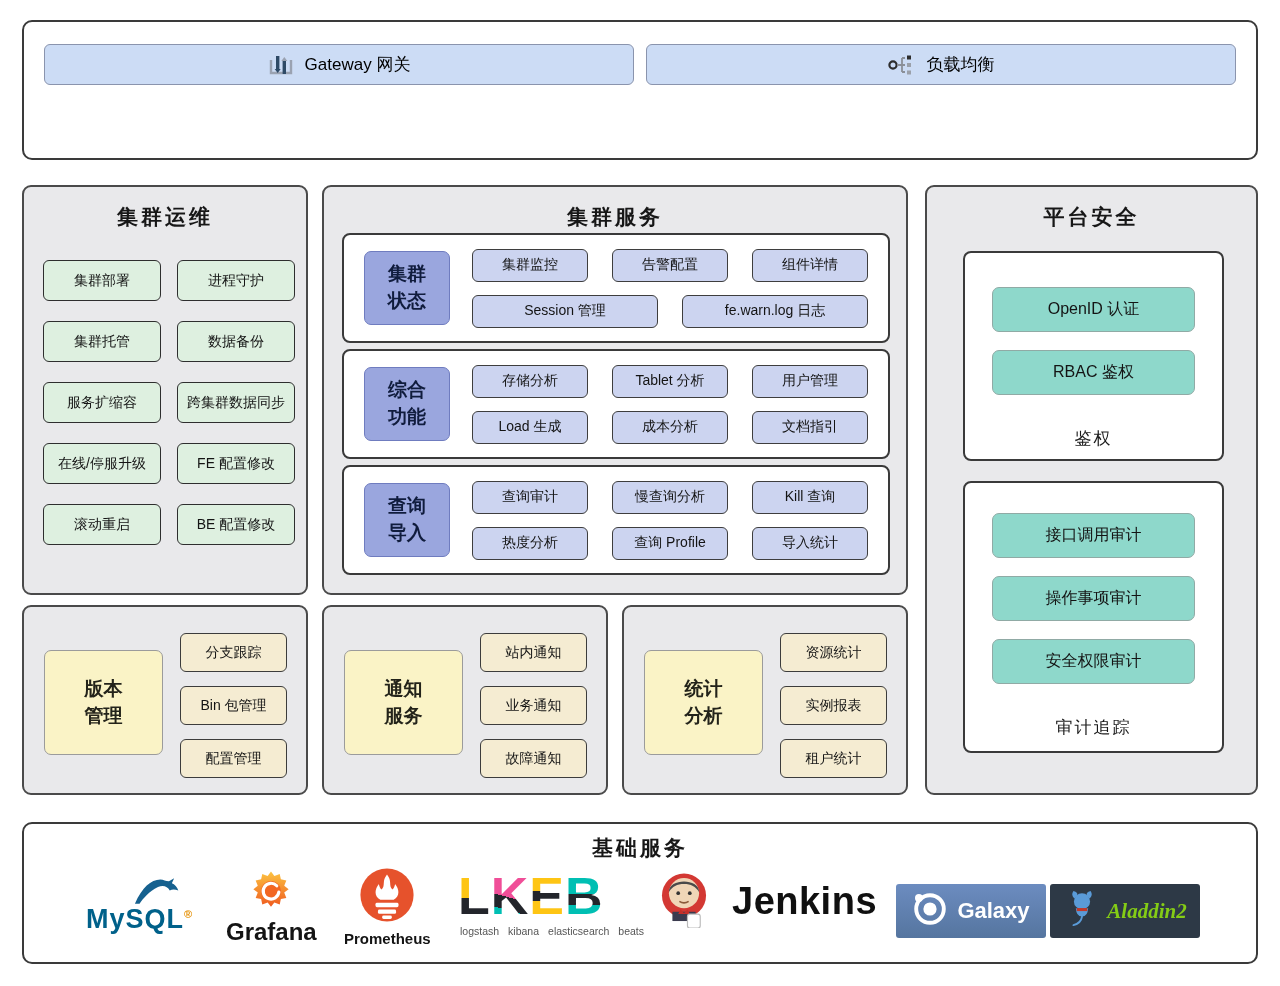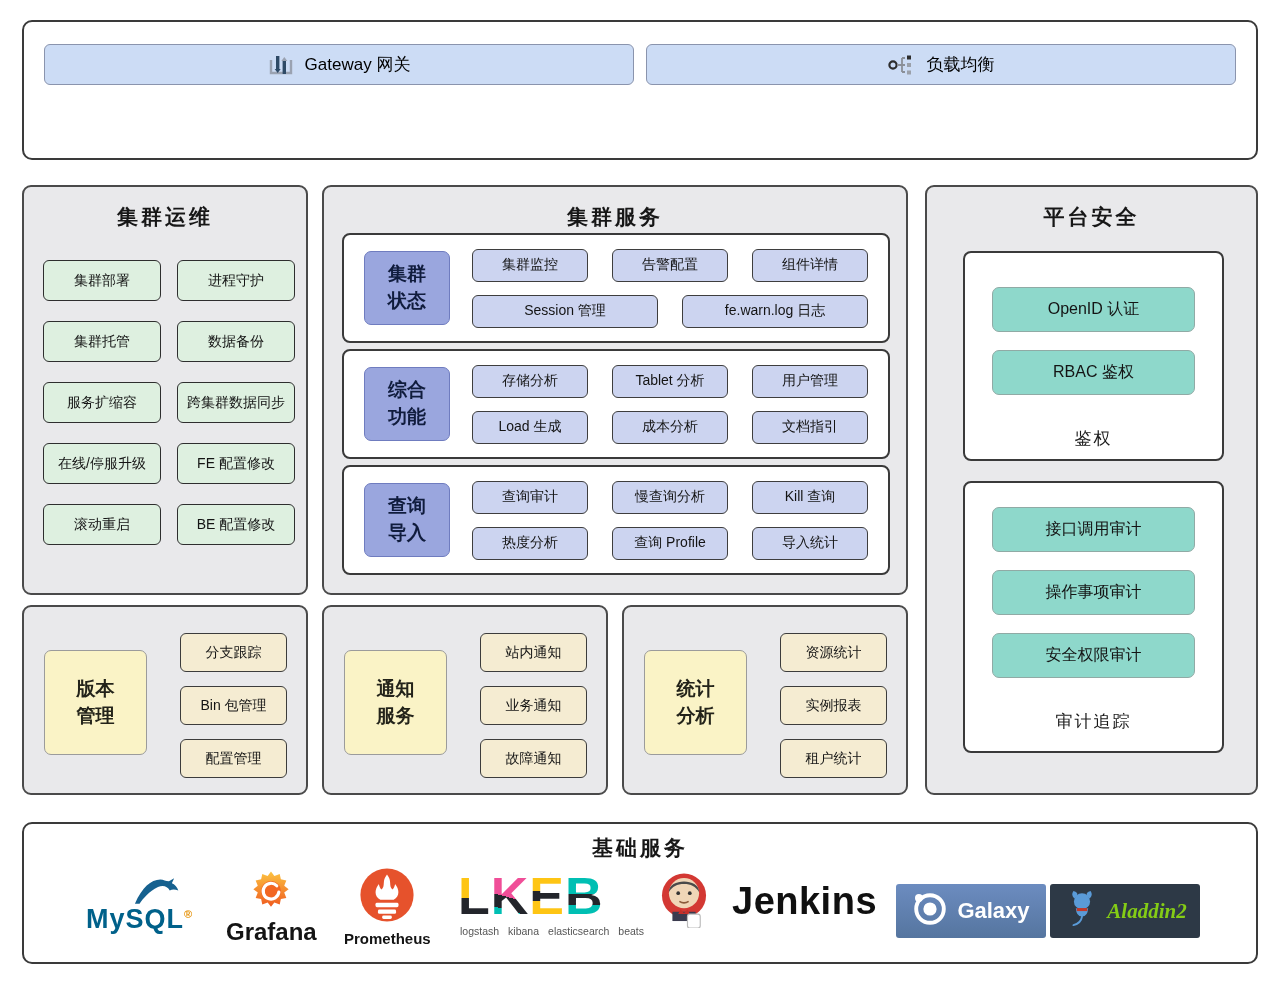--- a/index.html
+++ b/index.html
@@ -36,28 +36,28 @@
   .block-text{width:42px;word-break:break-all;line-height:1.4;}
   .rows{flex:1;display:flex;flex-direction:column;gap:13px;}
   .row{display:flex;gap:24px;}
   .chip.lav{flex:1;height:33px;background:#ccd4f0;border:1.5px solid #3e3e3e;font-size:14px;}
 
   
   .sec-panel{left:925px;top:185px;width:333px;height:610px;}
   .sec-card{position:absolute;left:36px;width:261px;background:#fff;border:2px solid #3a3a3a;border-radius:8px;
             display:flex;flex-direction:column;align-items:center;box-sizing:border-box;}
   .sec-card.auth{top:64px;height:210px;padding-top:34px;}
-  .sec-card.audit{top:294px;height:272px;padding-top:24px;}
+  .sec-card.audit{top:294px;height:272px;padding-top:30px;}
   .chip.teal{width:203px;height:45px;background:#8ed8cb;border:1px solid #90aaa5;border-radius:7px;font-size:16px;margin-bottom:18px;}
   .sec-label{font-size:17px;color:#191919;margin-top:14px;letter-spacing:2px;}
 
   
   .small-panel{height:190px;width:286px;top:605px;}
   .sp-version{left:22px;} .sp-notify{left:322px;} .sp-stats{left:622px;}
-  .block.yellowb{position:absolute;left:20px;top:43px;width:103px;height:105px;background:#faf3c6;border:1.5px solid #9b9b9b;font-size:19px;color:#23231a;}
+  .block.yellowb{position:absolute;left:20px;top:43px;width:119px;height:105px;background:#faf3c6;border:1.5px solid #9b9b9b;font-size:19px;color:#23231a;}
   .chip.cream{position:absolute;left:156px;width:107px;height:39px;background:#f5ecd2;border:1.5px solid #3c3c3c;font-size:14px;}
   .cr1{top:26px;} .cr2{top:79px;} .cr3{top:132px;}
 
   
   .base-frame{left:22px;top:822px;width:1236px;height:142px;}
   .base-title{text-align:center;margin-top:10px;font-size:21px;font-weight:bold;letter-spacing:3px;color:#171717;}
   .logo{position:absolute;display:flex;align-items:center;}
 
   .lg-mysql{left:62px;top:52px;flex-direction:column;align-items:flex-start;}
   .mysql-swoosh{margin-left:46px;margin-bottom:-6px;}

